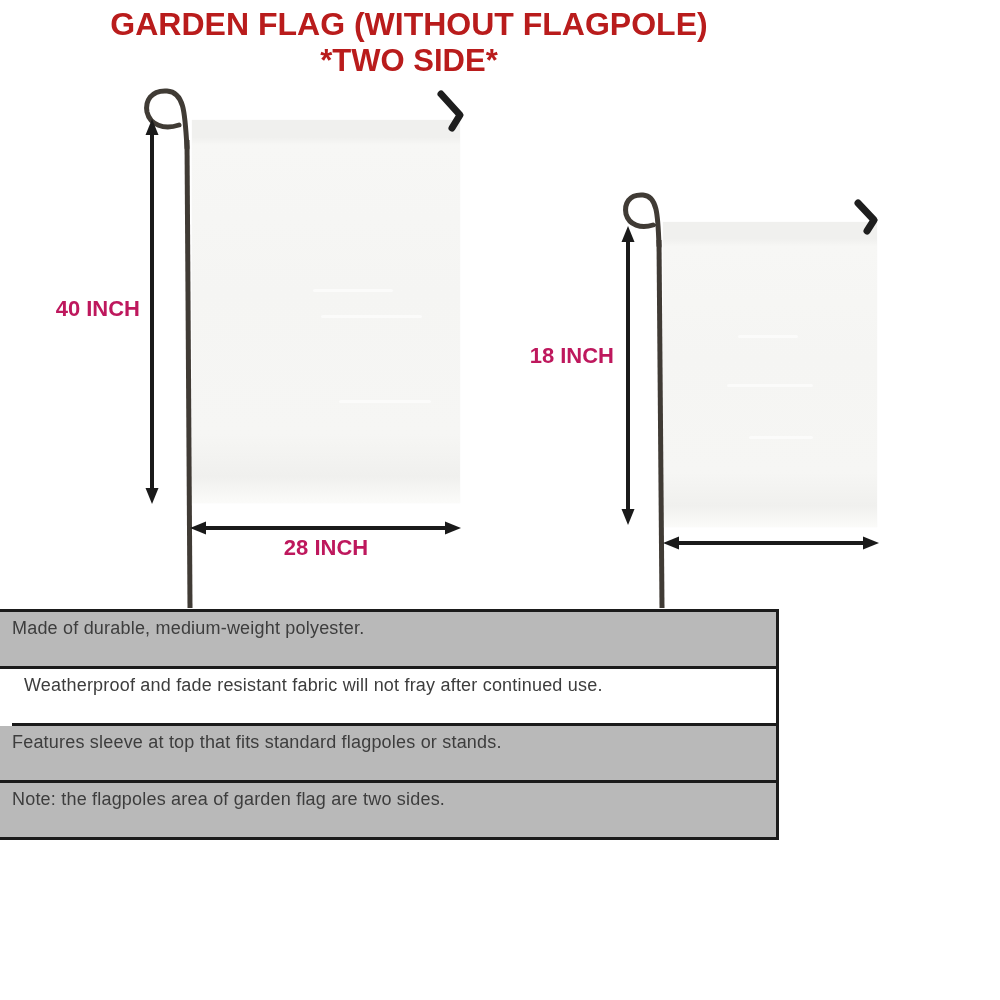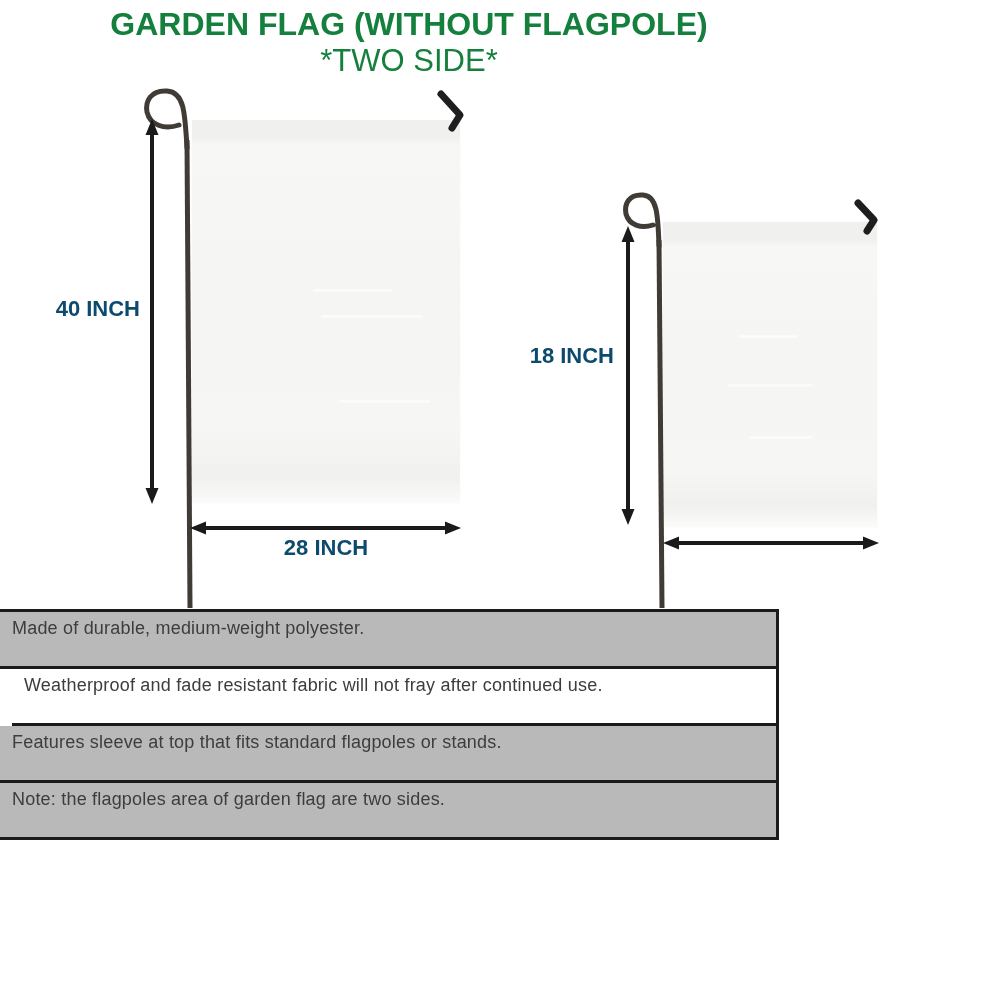--- a/index.html
+++ b/index.html
@@ -16,31 +16,31 @@
     overflow: hidden;
   }
 
   
   .title-block {
     position: absolute;
     top: 4px;
     left: 0;
     width: 818px;
     text-align: center;
-    color: #15803d;
+    color: #b91c1c;
   }
   .title-line1 {
     font-size: 32px;
     font-weight: 900;
     letter-spacing: 0px;
     line-height: 40px;
   }
   .title-line2 {
     font-size: 31px;
-    font-weight: 400;
+    font-weight: 700;
     line-height: 34px;
   }
 
   
   .flag {
     position: absolute;
     box-shadow: 0 0 1px rgba(0,0,0,0.05);
   }
   .flag-large {
     left: 192px;
@@ -81,21 +81,21 @@
     top: 0;
     width: 1000px;
     height: 1000px;
   }
 
   
   .dim-label {
     position: absolute;
     font-size: 22px;
     font-weight: bold;
-    color: #0c4a6e;
+    color: #be185d;
     white-space: nowrap;
   }
   .dim-height-large { left: 40px;  top: 296px; width: 100px; text-align: right; }
   .dim-height-small { left: 514px; top: 343px; width: 100px; text-align: right; }
   .dim-width-large  { left: 226px; top: 535px; width: 200px; text-align: center; }
   .dim-width-small  { left: 671px; top: 550px; width: 200px; text-align: center; }
 
   
   .features {
     position: absolute;

